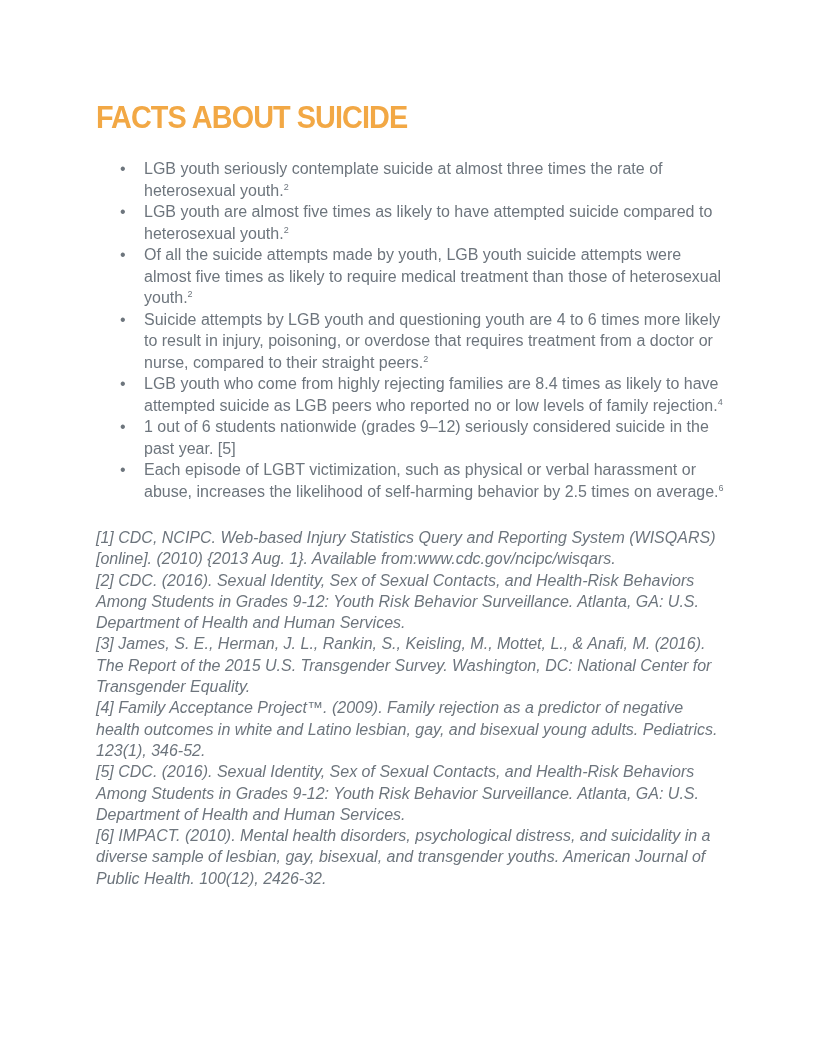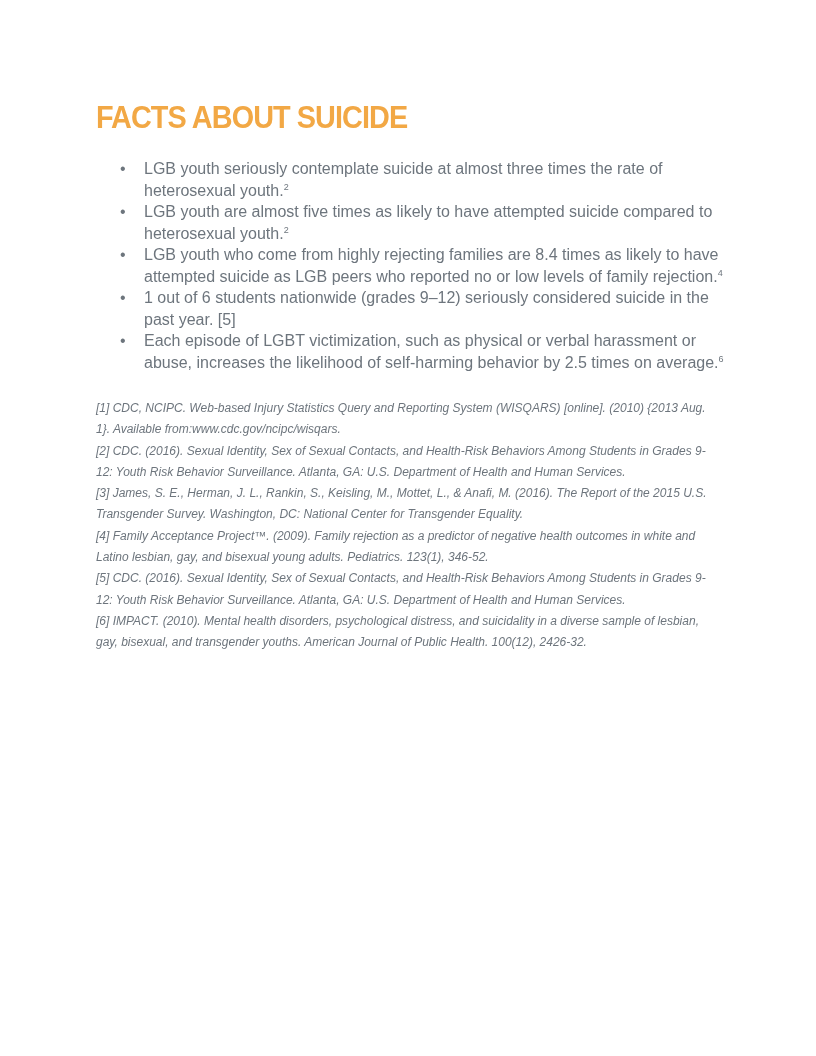--- a/index.html
+++ b/index.html
@@ -57,36 +57,38 @@
     font-weight: bold;
     letter-spacing: 0.4px;
     color: var(--heading-color, #59626C);
   }
   .sources {
     margin-top: 25px;
     width: 626px;
   }
   .sources p {
     margin: 0;
-    font-size: 12px;
+    font-size: 16px;
     font-style: italic;
     line-height: 21.3px;
     color: var(--body-color, #6D757D);
   }
 </style>
 </head>
 <body>
 
 <div class="page" style="--page-bg: #ffffff; --accent: #F2A845; --body-color: #6D757D; --heading-color: #59626C;">
 
   <h1 class="doc-title">FACTS ABOUT SUICIDE</h1>
 
   <ul class="facts-list">
     <li><span>LGB youth seriously contemplate suicide at almost three times the rate of heterosexual youth.</span><sup>2</sup></li>
     <li><span>LGB youth are almost five times as likely to have attempted suicide compared to heterosexual youth.</span><sup>2</sup></li>
+    <li><span>Of all the suicide attempts made by youth, LGB youth suicide attempts were almost five times as likely to require medical treatment than those of heterosexual youth.</span><sup>2</sup></li>
+    <li><span>Suicide attempts by LGB youth and questioning youth are 4 to 6 times more likely to result in injury, poisoning, or overdose that requires treatment from a doctor or nurse, compared to their straight peers.</span><sup>2</sup></li>
     <li><span>LGB youth who come from highly rejecting families are 8.4 times as likely to have attempted suicide as LGB peers who reported no or low levels of family rejection.</span><sup>4</sup></li>
     <li><span>1 out of 6 students nationwide (grades 9–12) seriously considered suicide in the past year. [5]</span><sup></sup></li>
     <li><span>Each episode of LGBT victimization, such as physical or verbal harassment or abuse, increases the likelihood of self-harming behavior by 2.5 times on average.</span><sup>6</sup></li>
   </ul>
 
 
   <div class="sources">
     <p>[1] CDC, NCIPC. Web-based Injury Statistics Query and Reporting System (WISQARS) [online]. (2010) {2013 Aug. 1}.  Available from:www.cdc.gov/ncipc/wisqars.</p>
     <p>[2] CDC. (2016). Sexual Identity, Sex of Sexual Contacts, and Health-Risk Behaviors Among Students in Grades 9-12: Youth Risk Behavior Surveillance. Atlanta, GA: U.S. Department of Health and Human Services.</p>
     <p>[3] James, S. E., Herman, J. L., Rankin, S., Keisling, M., Mottet, L., &amp; Anafi, M. (2016). The Report of the 2015 U.S. Transgender Survey. Washington, DC: National Center for Transgender Equality.</p>

